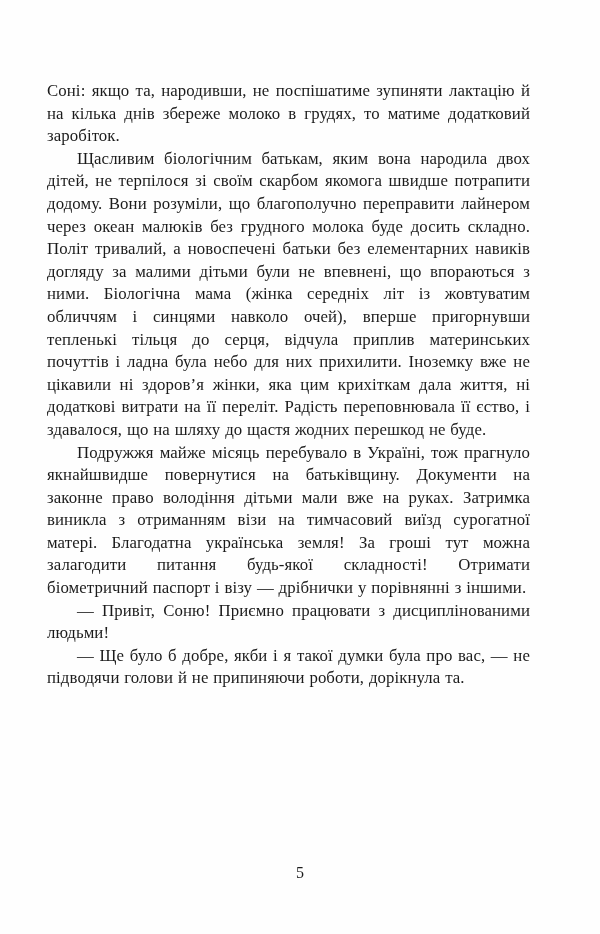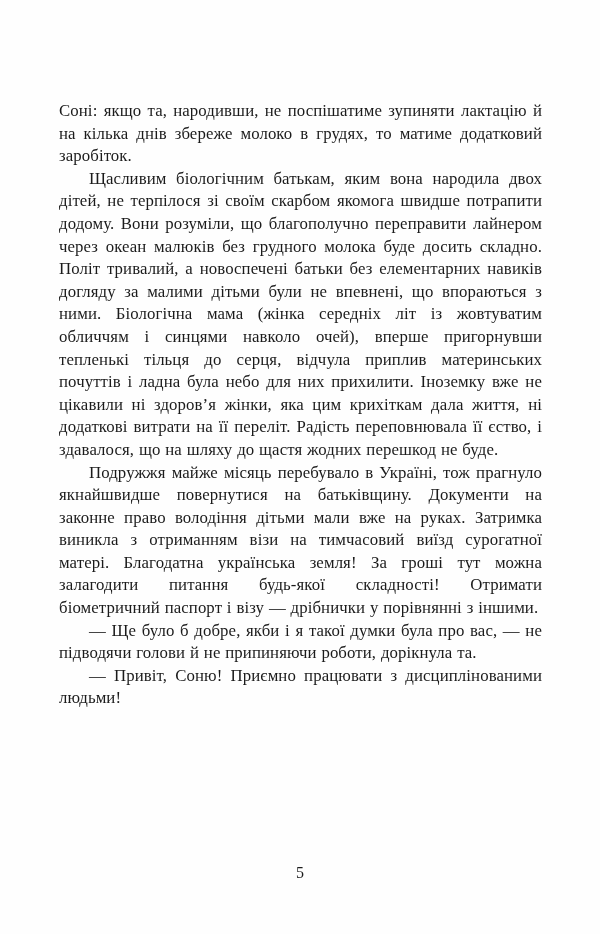--- a/index.html
+++ b/index.html
@@ -16,30 +16,29 @@
   }
   .page {
     position: relative;
     width: 600px;
     height: 934px;
     background: #fefefe;
     overflow: hidden;
   }
   .text-block {
     position: absolute;
-    left: 59px;
+    left: 47px;
     top: 80px;
     width: 483px;
     font-size: 16.8px;
     line-height: 22.6px;
     text-align: justify;
     text-justify: inter-word;
     letter-spacing: 0.1px;
     word-spacing: 0.5px;
-    margin-top: 20px;
   }
   .text-block p {
     margin: 0;
     padding: 0;
   }
   .text-block p.indent {
     text-indent: 30px;
   }
   .page-number {
     position: absolute;
@@ -52,17 +51,17 @@
   }
 </style>
 </head>
 <body>
 
 <div class="page">
   <div class="text-block">
     <p>Соні: якщо та, народивши, не поспішатиме зупиняти лактацію й на кілька днів збереже молоко в грудях, то матиме додатковий заробіток.</p>
     <p class="indent">Щасливим біологічним батькам, яким вона народила двох дітей, не терпілося зі своїм скарбом якомога швидше потрапити додому. Вони розуміли, що благополучно переправити лайнером через океан малюків без грудного молока буде досить складно. Політ тривалий, а новоспечені батьки без елементарних навиків догляду за малими дітьми були не впевнені, що впораються з ними. Біологічна мама (жінка середніх літ із жовтуватим обличчям і синцями навколо очей), вперше пригорнувши тепленькі тільця до серця, відчула приплив материнських почуттів і ладна була небо для них прихилити. Іноземку вже не цікавили ні здоров’я жінки, яка цим крихіткам дала життя, ні додаткові витрати на її переліт. Радість переповнювала її єство, і здавалося, що на шляху до щастя жодних перешкод не буде.</p>
     <p class="indent">Подружжя майже місяць перебувало в Україні, тож прагнуло якнайшвидше повернутися на батьківщину. Документи на законне право володіння дітьми мали вже на руках. Затримка виникла з отриманням візи на тимчасовий виїзд сурогатної матері. Благодатна українська земля! За гроші тут можна залагодити питання будь-якої складності! Отримати біометричний паспорт і візу — дрібнички у порівнянні з іншими.</p>
+    <p class="indent">— Привіт, Соню! Приємно працювати з дисциплінованими людьми!</p>
     <p class="indent">— Ще було б добре, якби і я такої думки була про вас, — не підводячи голови й не припиняючи роботи, дорікнула та.</p>
-    <p class="indent">— Привіт, Соню! Приємно працювати з дисциплінованими людьми!</p>
   </div>
   <div class="page-number">5</div>
 </div>
 
 </body></html>

